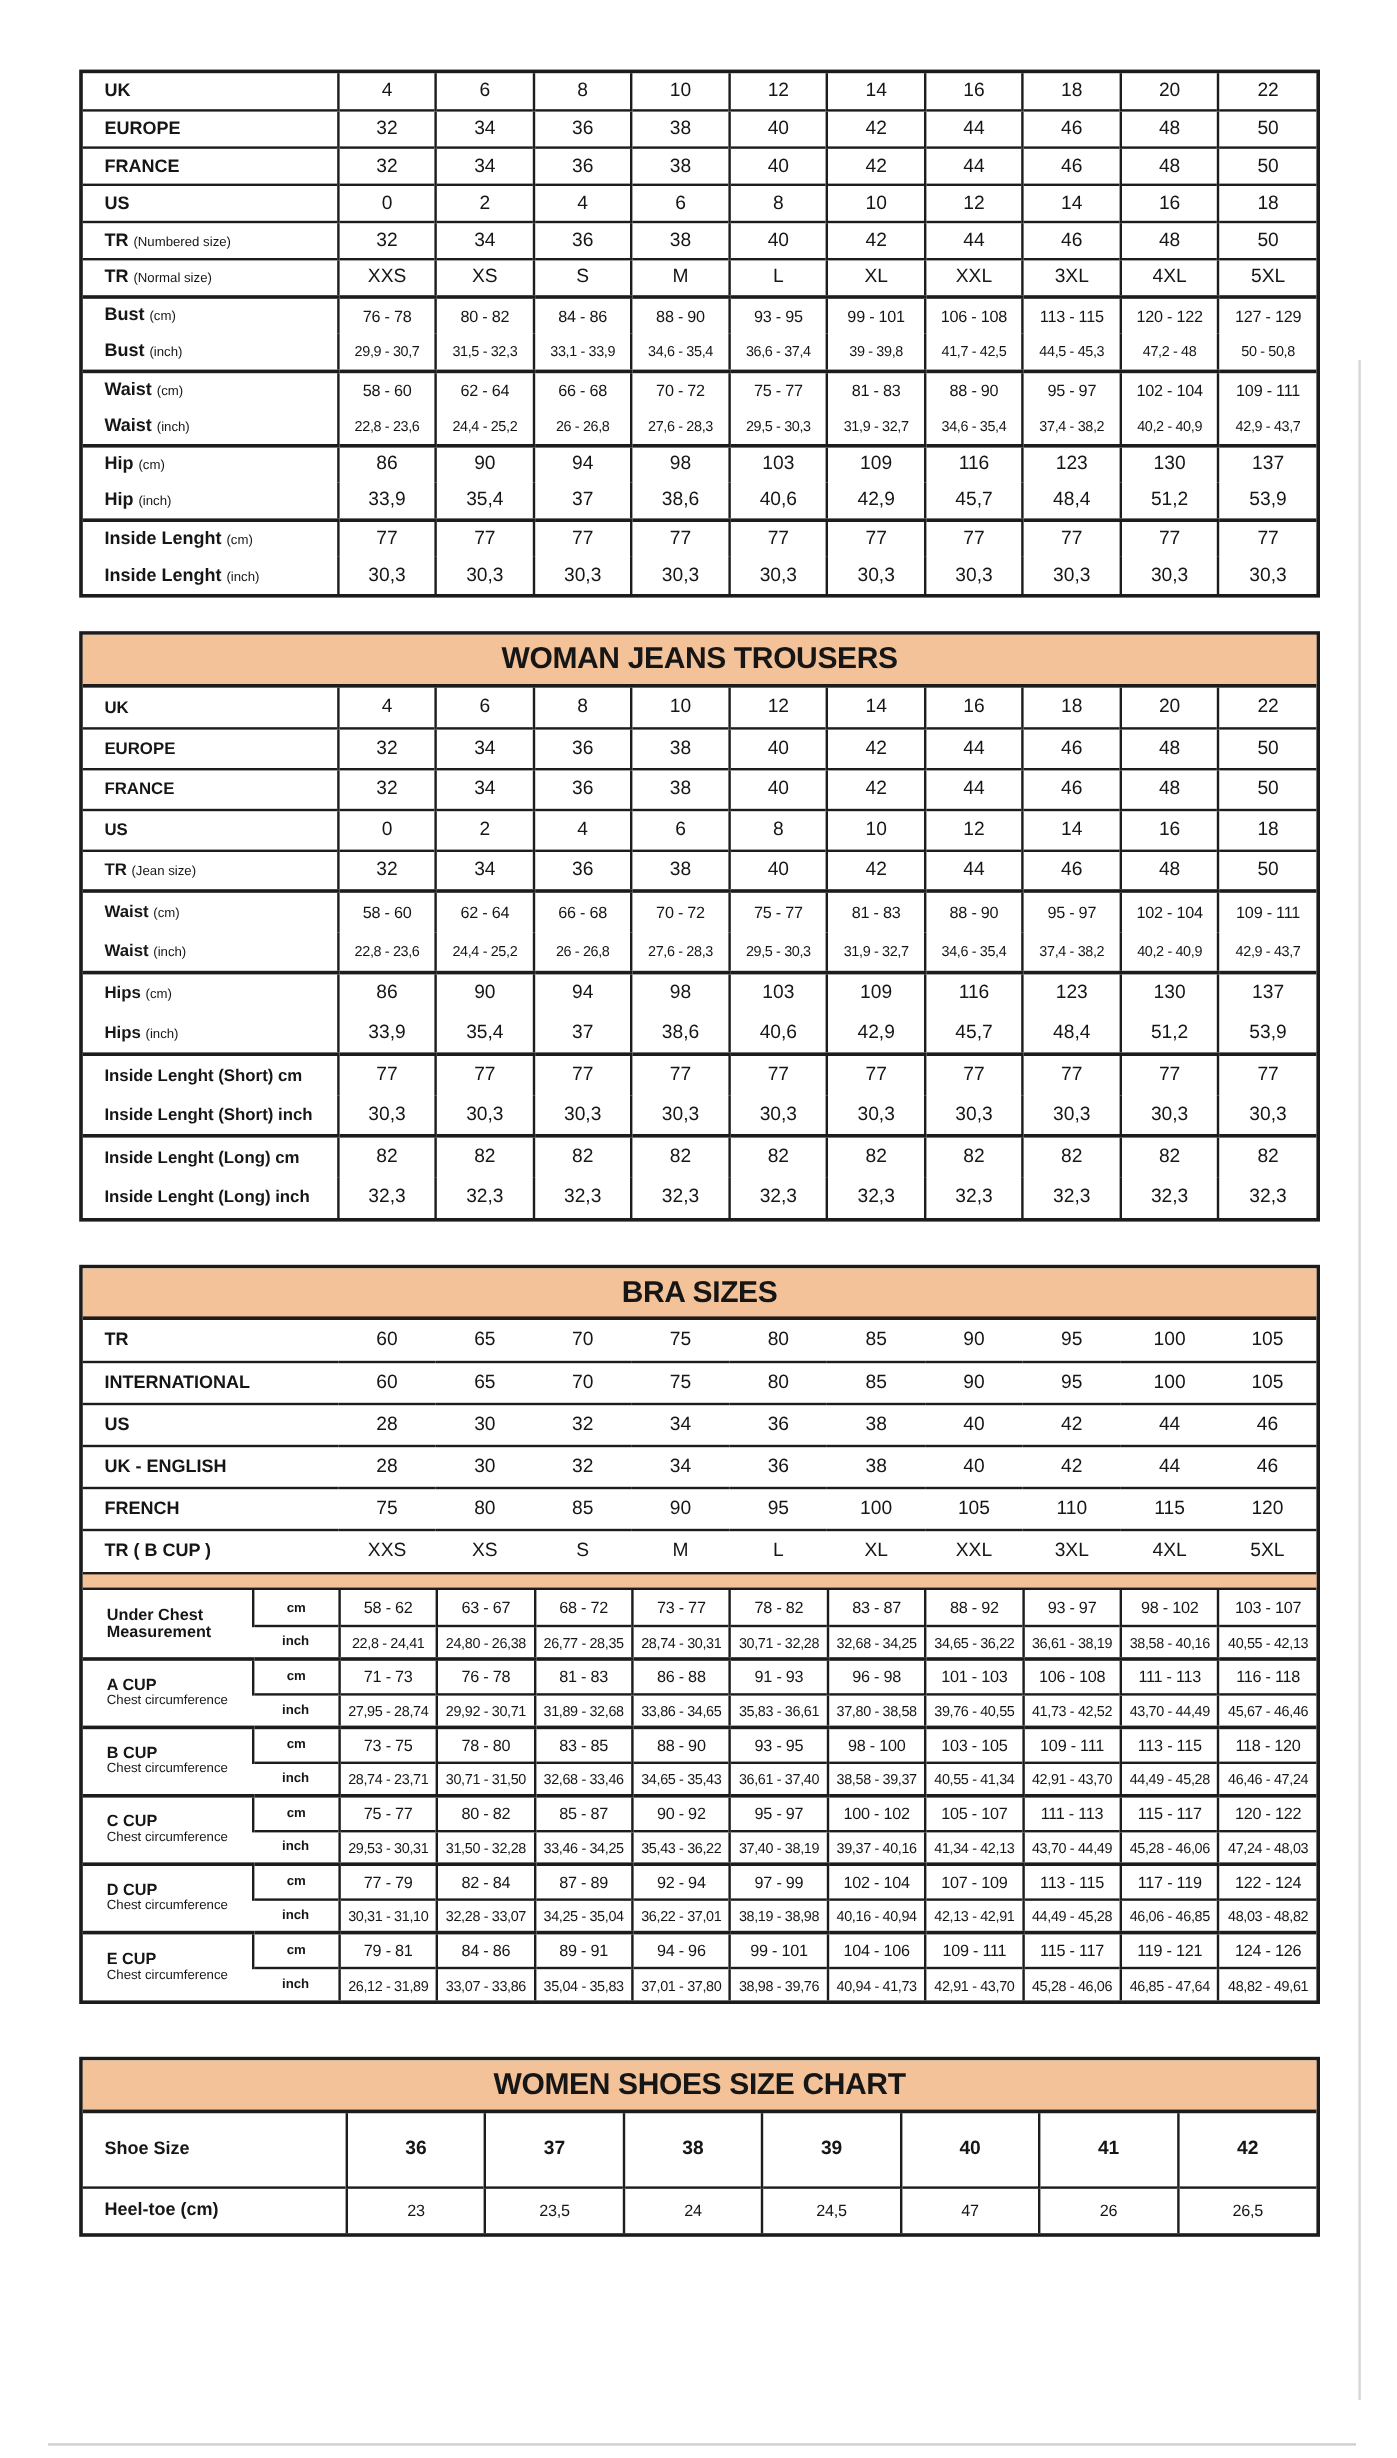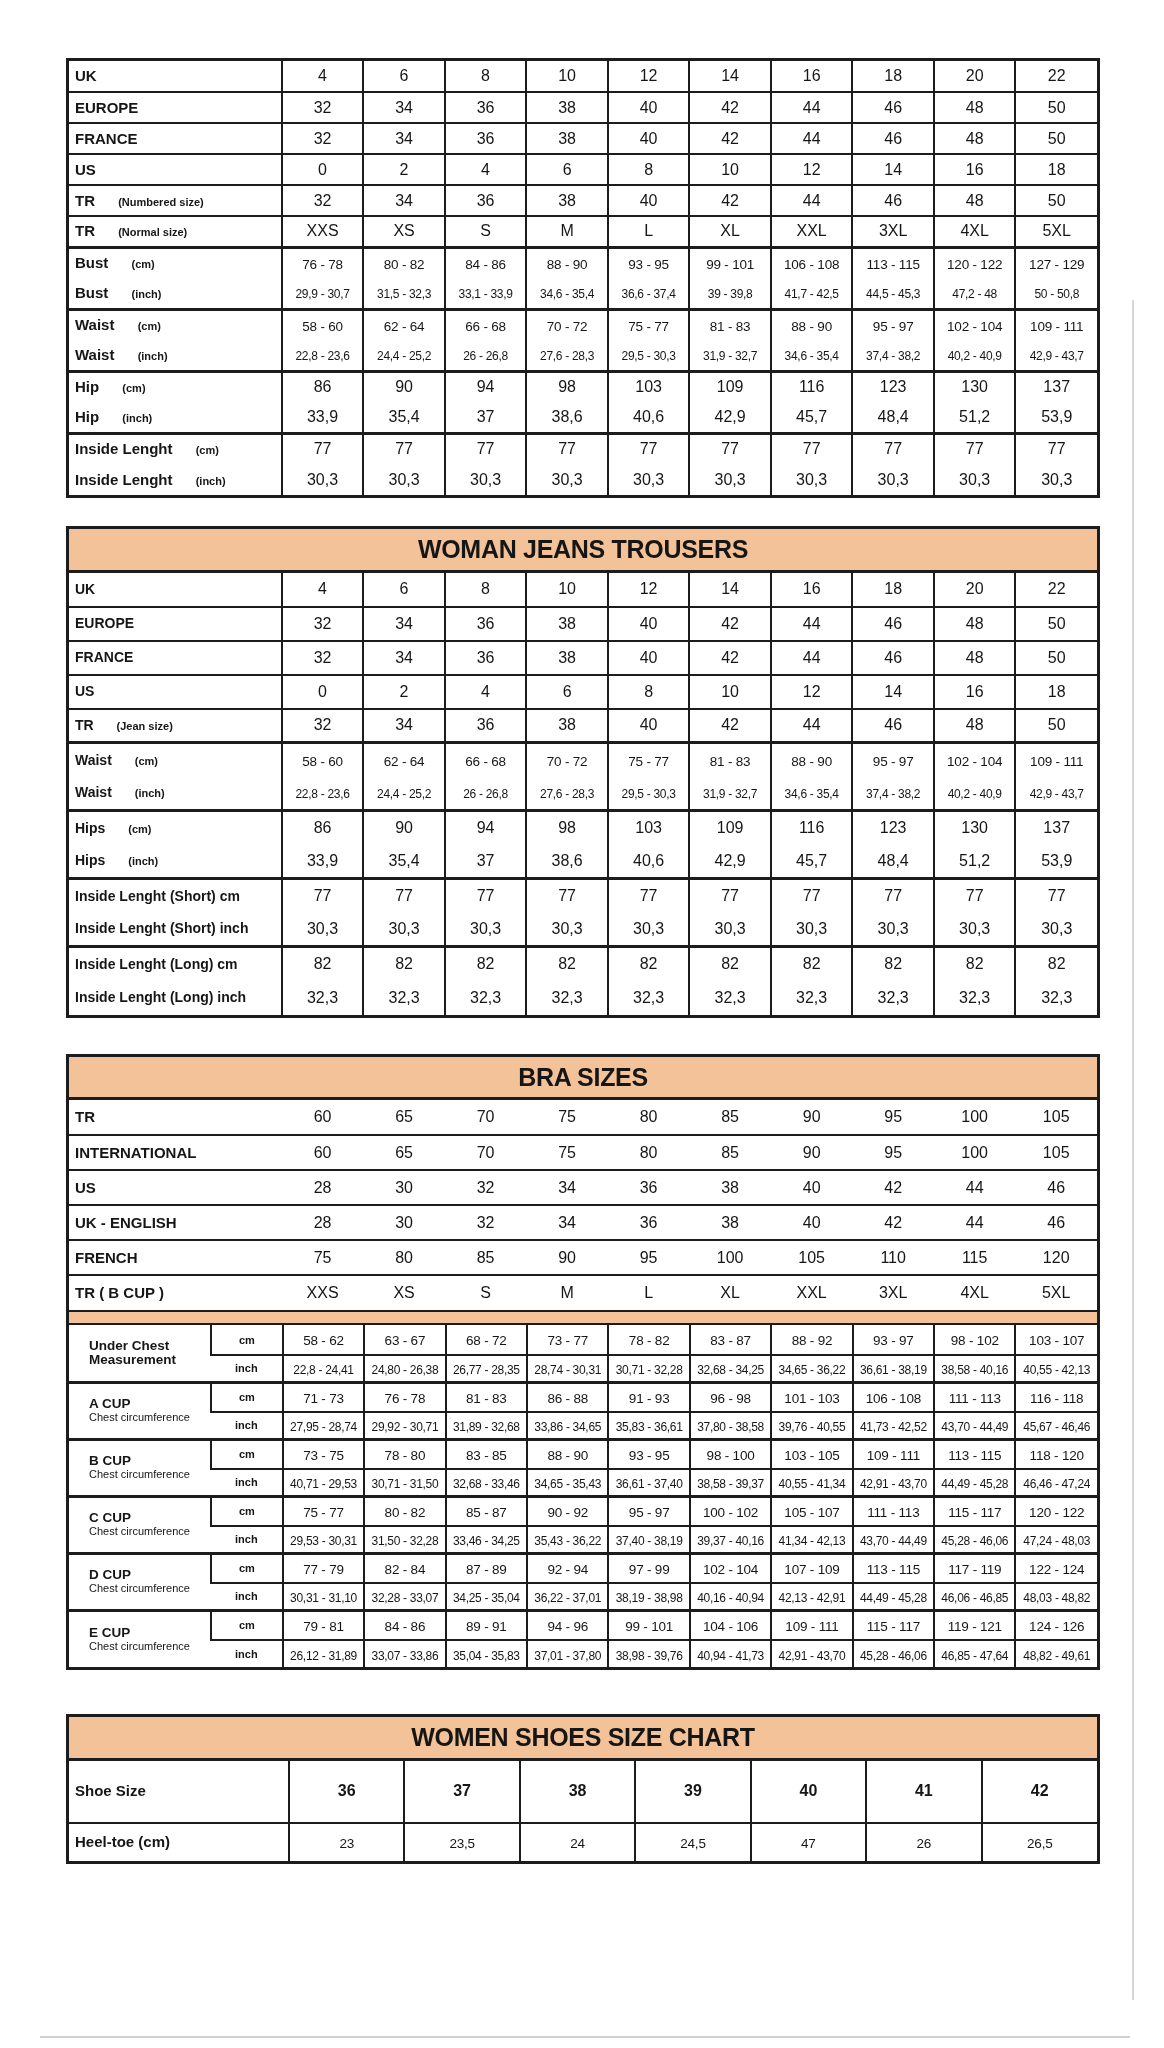--- a/index.html
+++ b/index.html
@@ -23,24 +23,24 @@
   td{
     border-left:2px solid #1c1c1c;border-top:2px solid #1c1c1c;
     text-align:center;vertical-align:middle;padding:1px 1px;
     font-size:15px;overflow:hidden;white-space:nowrap;
   }
   td:first-child{border-left:0;}
   tr:first-child td{border-top:0;}
   tr.thick td{border-top:3px solid #1c1c1c;}
   tr.nosep td{border-top:0;}
   td.lbl{
-    text-align:left;padding-left:6px;font-weight:700;font-size:15px;
+    text-align:left;padding-left:18px;font-weight:700;font-size:15px;
     white-space:normal;line-height:1.05;
   }
-  td.lbl .note{font-size:11px;font-weight:700;margin-left:19px;}
+  td.lbl .note{font-size:11px;font-weight:400;}
   td .v-lg{font-size:16px;}
   td .v-md{font-size:13.5px;letter-spacing:-0.2px;}
   td .v-sm{font-size:12px;letter-spacing:-0.3px;}
   td .v-shoe{font-size:16px;font-weight:700;}
   .t-woman tbody tr{height:31px;}
   .t-jeans tbody tr{height:34px;}
   .t-jeans td.lbl{font-size:14px;}
   
   .bra-top td{border-left:0;}
   .bra-top tbody tr{height:35px;}
@@ -641,21 +641,21 @@
               <td><span class="v-md">88 - 90</span></td>
               <td><span class="v-md">93 - 95</span></td>
               <td><span class="v-md">98 - 100</span></td>
               <td><span class="v-md">103 - 105</span></td>
               <td><span class="v-md">109 - 111</span></td>
               <td><span class="v-md">113 - 115</span></td>
               <td><span class="v-md">118 - 120</span></td>
             </tr>
             <tr class="inch-row">
               <td class="unit">inch</td>
-              <td><span class="v-sm">40,71 - 29,53</span></td>
+              <td><span class="v-sm">28,74 - 23,71</span></td>
               <td><span class="v-sm">30,71 - 31,50</span></td>
               <td><span class="v-sm">32,68 - 33,46</span></td>
               <td><span class="v-sm">34,65 - 35,43</span></td>
               <td><span class="v-sm">36,61 - 37,40</span></td>
               <td><span class="v-sm">38,58 - 39,37</span></td>
               <td><span class="v-sm">40,55 - 41,34</span></td>
               <td><span class="v-sm">42,91 - 43,70</span></td>
               <td><span class="v-sm">44,49 - 45,28</span></td>
               <td><span class="v-sm">46,46 - 47,24</span></td>
             </tr>

